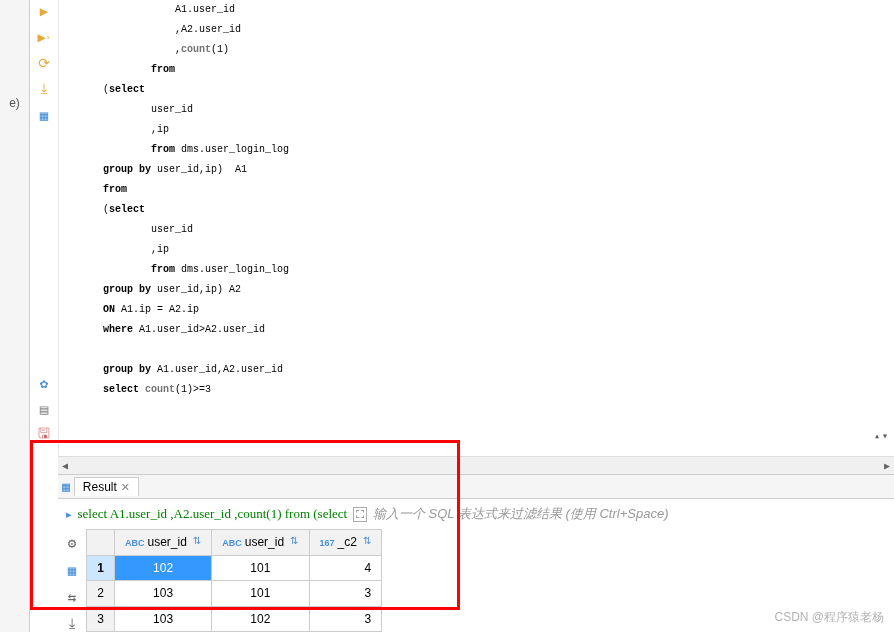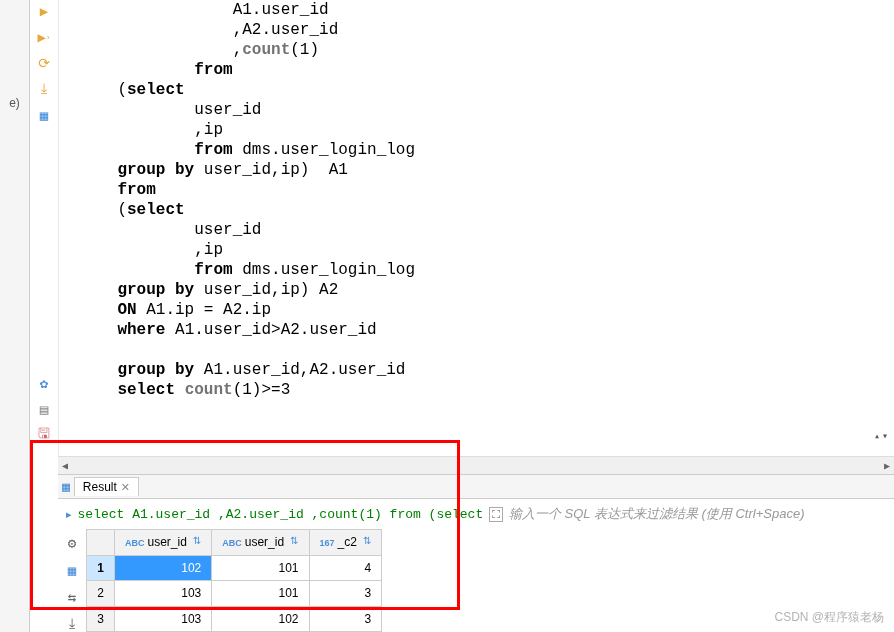--- a/index.html
+++ b/index.html
@@ -51,21 +51,21 @@
   }
   .editor {
     flex: 1;
     overflow: auto;
     background: #fff;
     padding: 0 0 0 20px;
     border-left: 1px solid #e8e8e8;
   }
   .editor pre {
     font-family: "Consolas", "Courier New", monospace;
-    font-size: 16px;
+    font-size: 10px;
     line-height: 20px;
     white-space: pre;
     color: #000;
   }
   .kw { color: #000000; font-weight: bold; }
   .func { color: #737373; font-weight: bold; }
   .num { color: #000; }
   .hscroll {
     height: 18px;
     background: #f0f0f0;
@@ -111,41 +111,41 @@
   }
   .tabs .tab .close { color: #888; font-size: 11px; }
   .querybar {
     display: flex;
     align-items: center;
     padding: 6px 8px;
     font-family: Arial, sans-serif;
     font-size: 13px;
     gap: 6px;
   }
-  .querybar .qtext { color: #008000; font-family: Liberation Mono, monospace; }
+  .querybar .qtext { color: #008000; font-family: Liberation Serif, serif; }
   .querybar .expand { color: #555; font-size: 11px; cursor: pointer; border: 1px solid #aaa; padding: 0 2px; }
   .querybar .filter { color: #999; font-style: italic; flex: 1; }
   .gridwrap { display: flex; }
   .grid-gutter {
     width: 28px;
     background: #fff;
     display: flex; flex-direction: column; align-items: center;
     gap: 10px;
     padding-top: 6px;
   }
   .grid-gutter .gi { font-size: 14px; color: #666; cursor: pointer; }
   table.grid {
     border-collapse: collapse;
     font-family: Arial, sans-serif;
     font-size: 12px;
   }
   table.grid th, table.grid td {
     border: 1px solid #ccc;
     padding: 3px 10px;
-    text-align: right;
+    text-align: center;
     height: 22px;
   }
   table.grid th {
     background: #f2f2f2;
     font-weight: normal;
     position: relative;
   }
   table.grid th .typeicon { color: #4a90d9; font-size: 9px; margin-right: 3px; font-weight: bold; }
   table.grid th .sorticon { color: #4a90d9; font-size: 10px; float: right; margin-left: 6px; }
   table.grid td.rownum {

